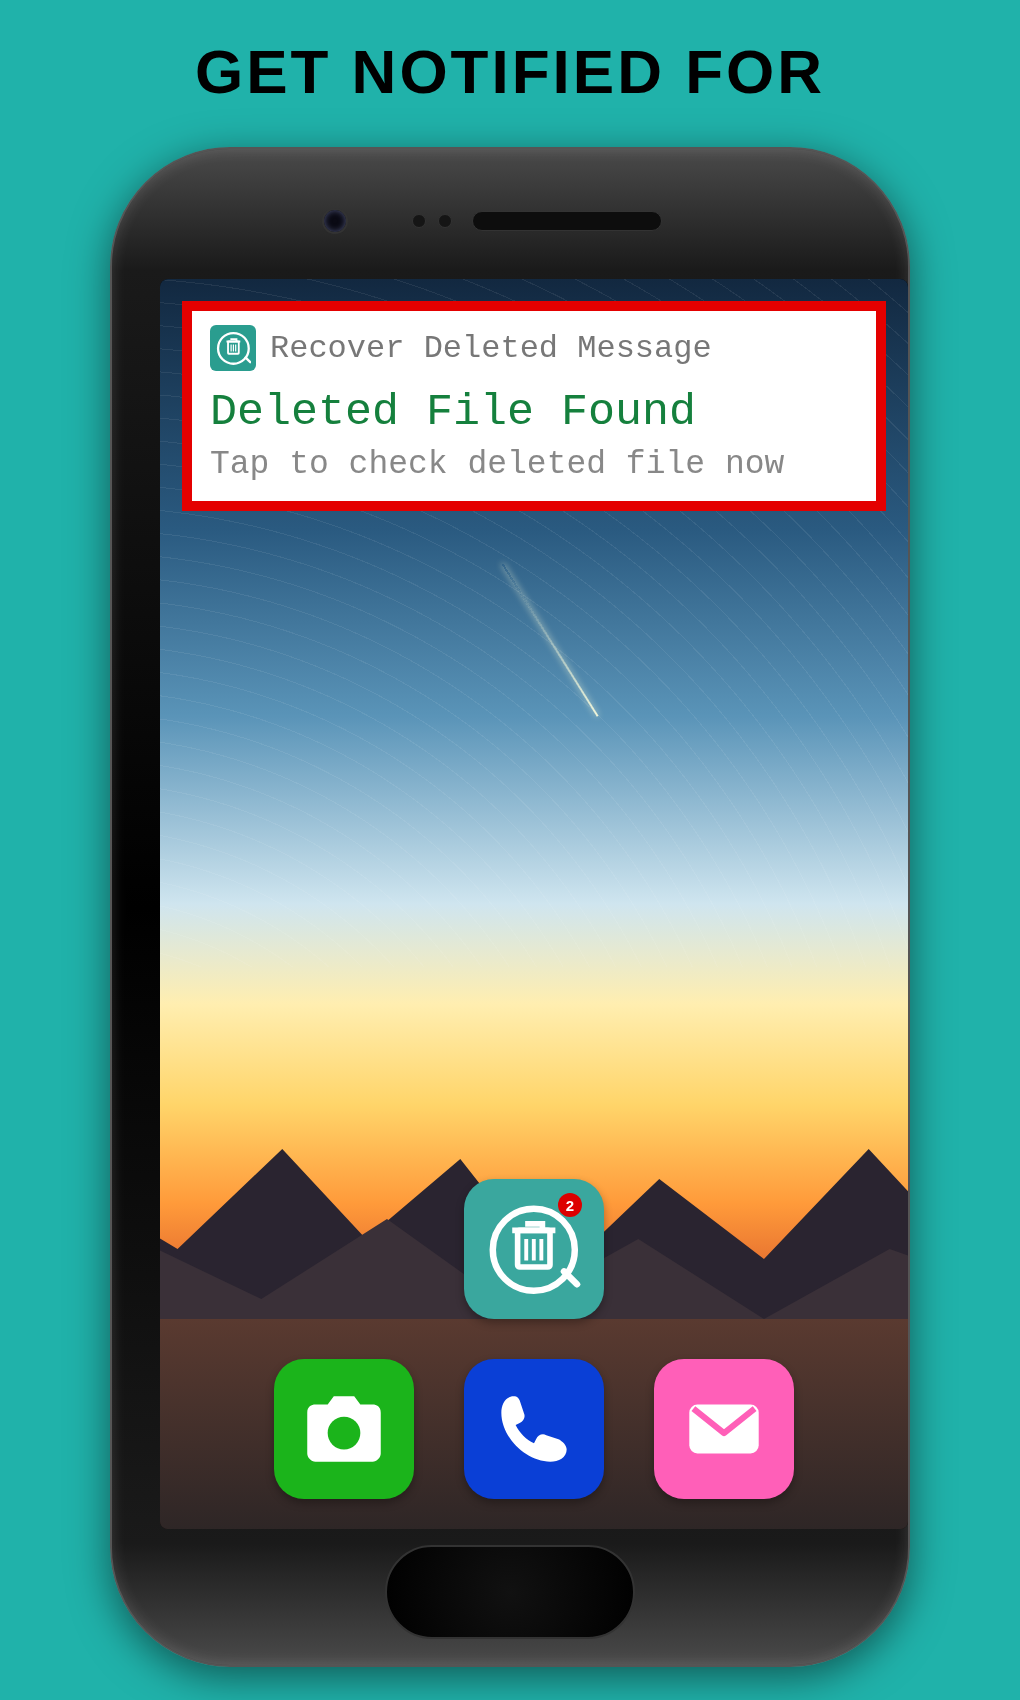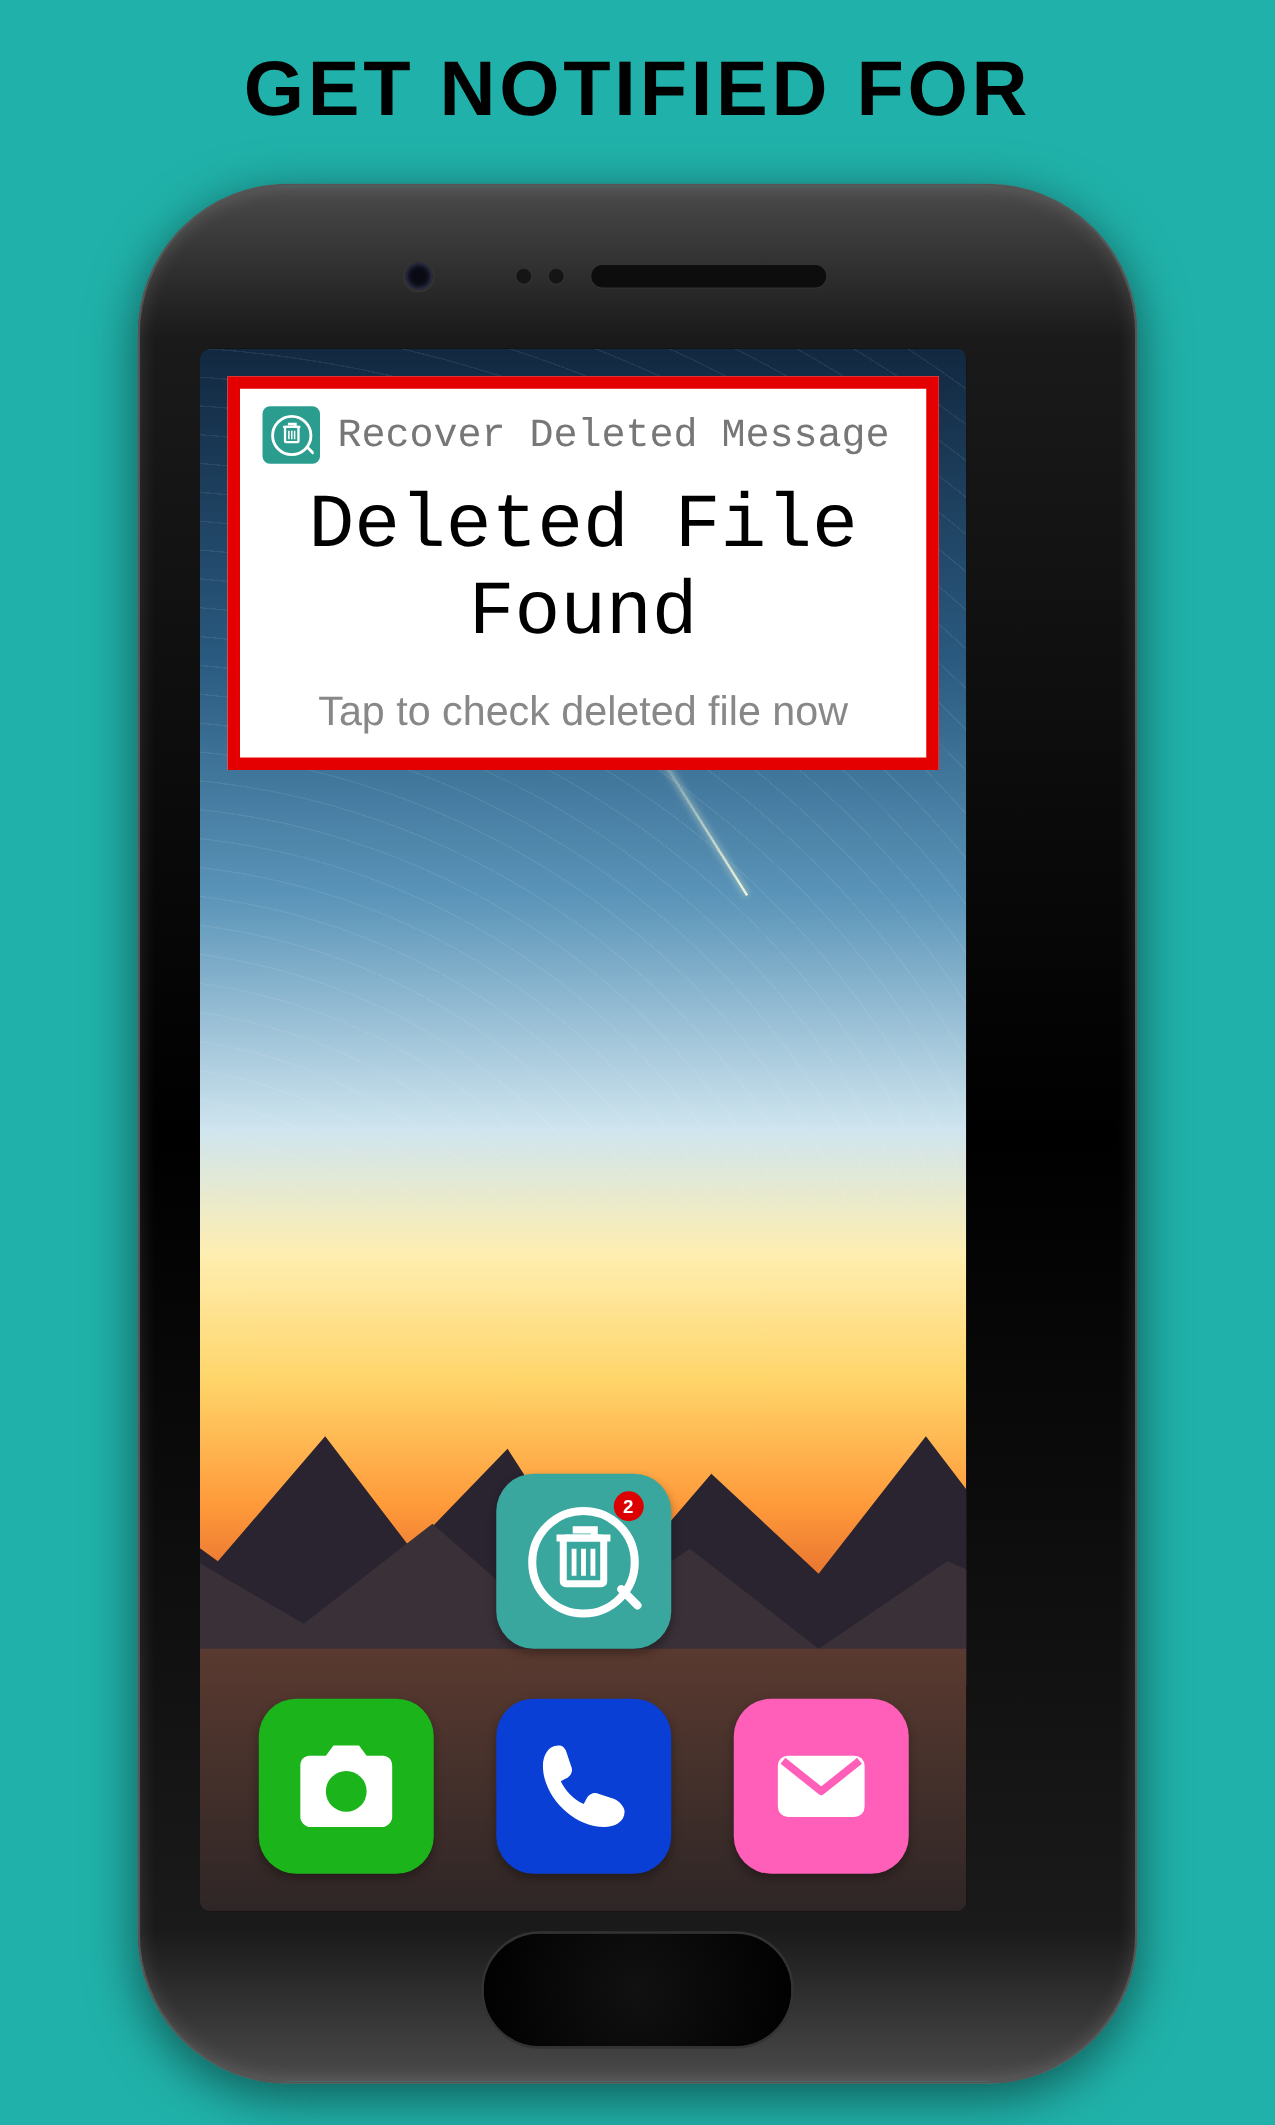--- a/index.html
+++ b/index.html
@@ -66,26 +66,25 @@
     position: absolute;
     left: 360px;
     width: 190px; height: 20px;
     background: #0d0d0d;
     border-radius: 10px;
     border: 1px solid #333;
   }
   .screen {
     position: absolute;
     top: 130px; left: 48px;
-    width: 613px;
+    width: 748px;
     height: 1250px;
     border-radius: 8px;
     overflow: hidden;
     background: #000;
-    text-align: center;
   }
   .wallpaper {
     position: absolute;
     inset: 0;
     background:
       linear-gradient(to bottom,
         #122840 0%,
         #2a5a80 20%,
         #5a94b8 35%,
         #cfe5ef 50%,
@@ -143,30 +142,30 @@
     position: relative;
   }
   .notif-icon svg { width: 80%; height: 80%; }
   .notif-app {
     font-family: "Courier New", monospace;
     font-size: 32px;
     color: #777;
   }
   .notif-title {
     font-family: "Courier New", monospace;
-    font-size: 61px;
-    color: #000000;
+    font-size: 45px;
+    color: #15803d;
     margin-top: 16px;
     font-weight: 500;
   }
   .notif-sub {
-    font-family: Liberation Sans, sans-serif;
+    font-family: Liberation Mono, monospace;
     font-size: 33px;
     color: #888;
-    margin-top: 25px;
+    margin-top: 8px;
   }
 
   .dock-area {
     position: absolute;
     bottom: 30px; left: 0; right: 0;
     display: flex; flex-direction: column; align-items: center;
   }
   .app-icon {
     width: 140px; height: 140px;
     border-radius: 30px;

